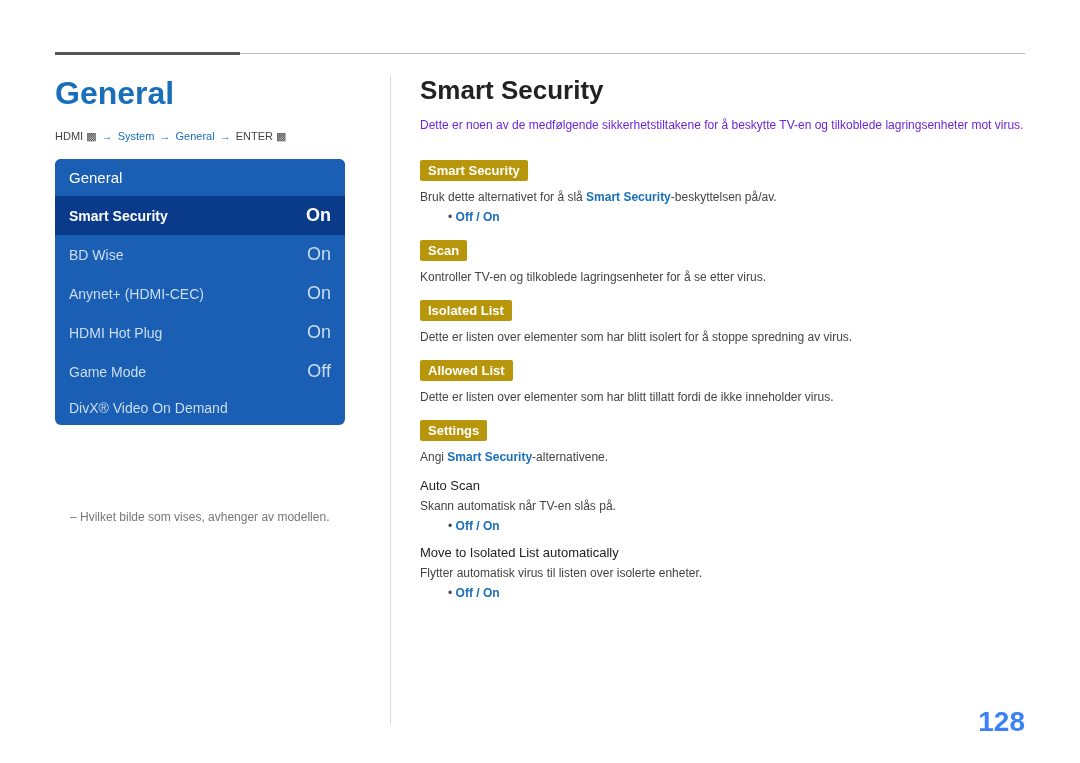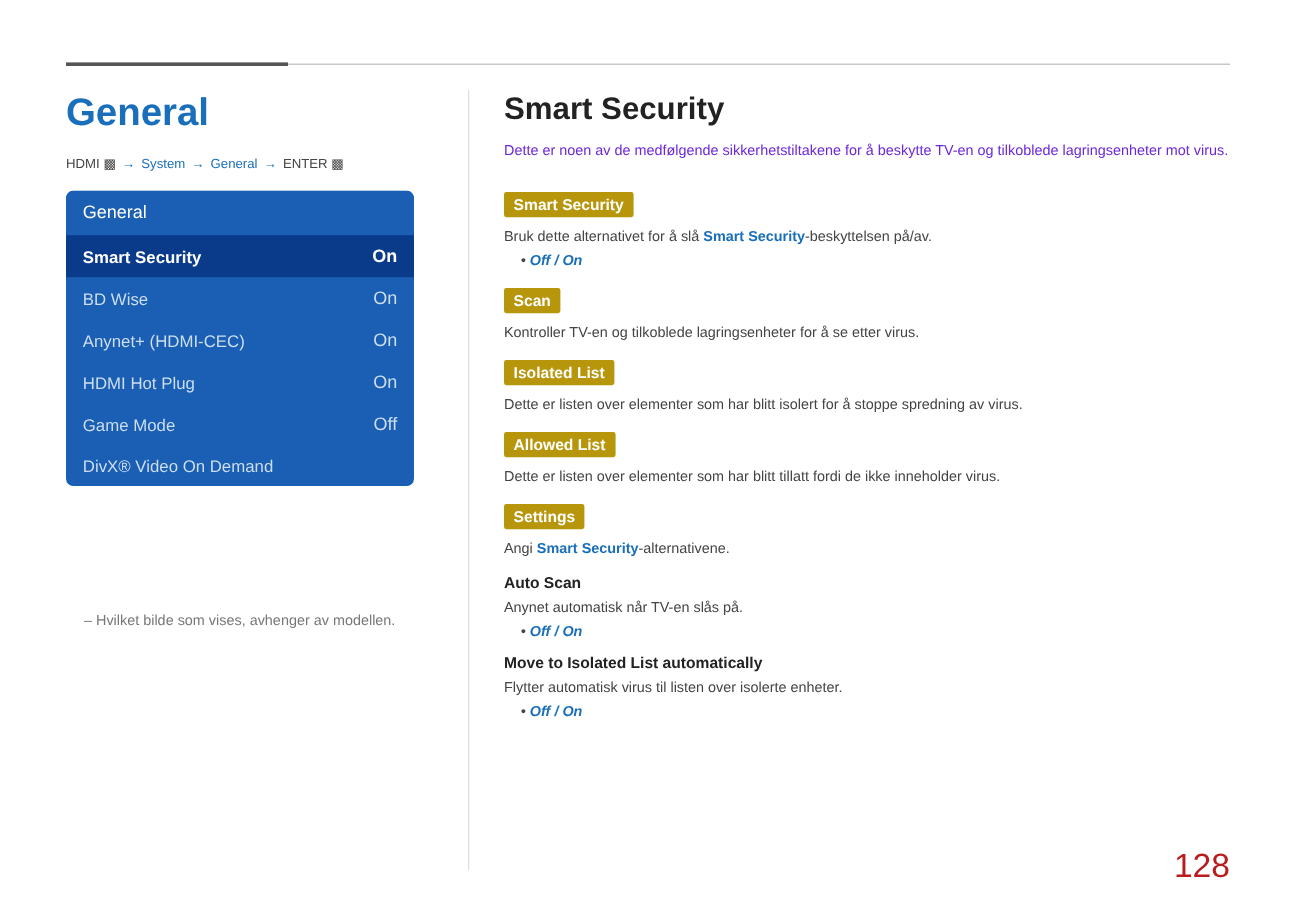--- a/index.html
+++ b/index.html
@@ -80,21 +80,21 @@
       font-size: 14px;
       cursor: pointer;
     }
     .menu-item.active {
       background: #0a3a8a;
       color: #fff;
       font-weight: bold;
     }
     .menu-item .value {
       color: #cde;
-      font-size: 15px;
+      font-size: 18px;
     }
     .menu-item.active .value {
       color: #fff;
     }
 
     .footnote {
       position: absolute;
       top: 510px;
       left: 70px;
       font-size: 12px;
@@ -139,54 +139,53 @@
     .section-body {
       font-size: 12px;
       color: #444;
       margin-bottom: 4px;
       line-height: 1.5;
     }
 
     .bullet-item {
       font-size: 12px;
       color: #444;
-      margin-left: 14px;
+      margin-left: 28px;
       margin-bottom: 6px;
-      font-style: italic;
     }
     .bullet-item::before {
       content: '• ';
     }
 
     .off-on {
       color: #1a6fba;
       font-weight: bold;
     }
 
     .smart-security-link {
       color: #1a6fba;
       font-weight: bold;
     }
 
     .sub-heading {
       font-size: 13px;
-      font-weight: bold;
+      font-weight: normal;
       color: #222;
       margin-top: 12px;
       margin-bottom: 4px;
     }
 
     
     .page-number {
       position: absolute;
       bottom: 25px;
       right: 55px;
       font-size: 28px;
-      color: #b91c1c;
-      font-weight: normal;
+      color: #3b82f6;
+      font-weight: bold;
       margin-top: 42px;
     }
 
     
     .vertical-divider {
       position: absolute;
       top: 75px;
       left: 390px;
       width: 1px;
       background: #ddd;
@@ -276,21 +275,21 @@
   <p class="section-body">Dette er listen over elementer som har blitt tillatt fordi de ikke inneholder virus.</p>
 
   
   <div class="section-heading">Settings</div>
   <p class="section-body">
     Angi <span class="smart-security-link">Smart Security</span>-alternativene.
   </p>
 
   
   <div class="sub-heading">Auto Scan</div>
-  <p class="section-body">Anynet automatisk når TV-en slås på.</p>
+  <p class="section-body">Skann automatisk når TV-en slås på.</p>
   <p class="bullet-item">
     <span class="off-on">Off / On</span>
   </p>
 
   
   <div class="sub-heading">Move to Isolated List automatically</div>
   <p class="section-body">Flytter automatisk virus til listen over isolerte enheter.</p>
   <p class="bullet-item">
     <span class="off-on">Off / On</span>
   </p>

